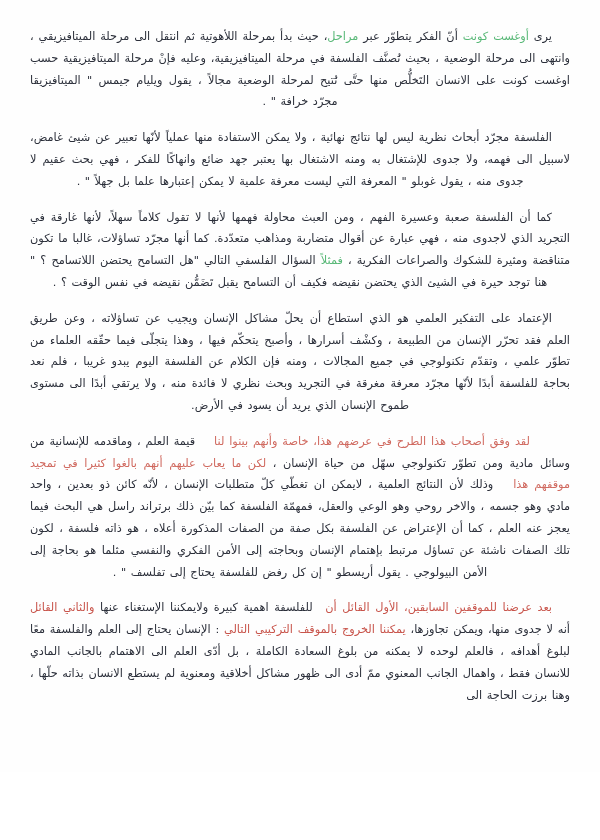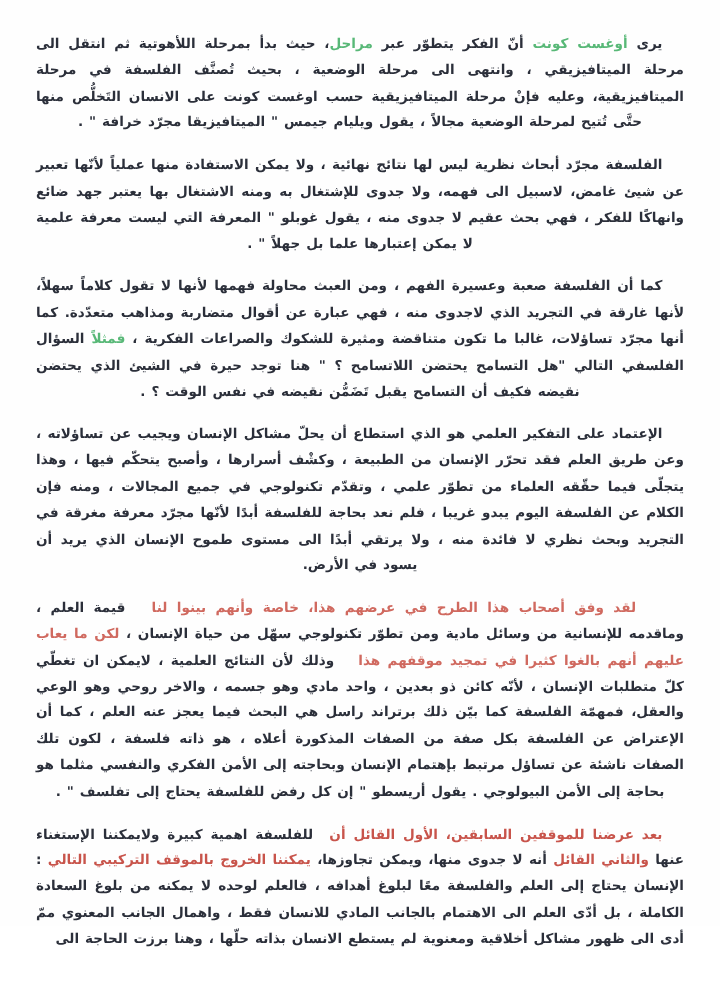--- a/index.html
+++ b/index.html
@@ -14,21 +14,20 @@
     font-family: "DejaVu Sans", "Liberation Sans", sans-serif;
     color: #2b2f3a;
   }
   .page {
     box-sizing: border-box;
     width: 600px;
     height: 772px;
     padding: 26px 30px 0 30px;
     background: #fefefe;
     direction: rtl;
-    font-weight: bold;
   }
   .para {
     direction: rtl;
     text-align: justify;
     text-align-last: center;
     font-size: 11.3px;
     line-height: 21.8px;
     margin: 0 0 14px 0;
     text-indent: 18px;
     word-spacing: 1px;

